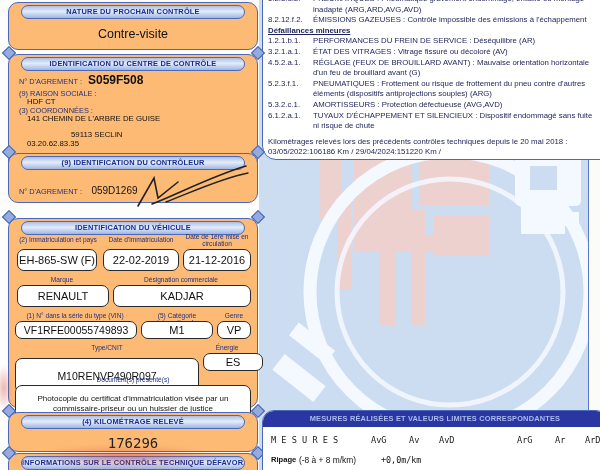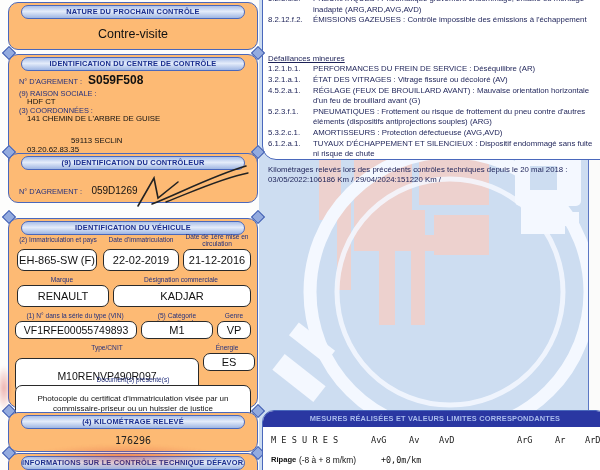--- a/index.html
+++ b/index.html
@@ -10,21 +10,21 @@
   .page-right-edge{position:absolute;left:588px;top:0;width:12px;height:470px;background:#fbfbfa;border-left:1.6px solid #5b77c4;}
   
   .wm{position:absolute;left:259px;top:0;width:330px;height:470px;overflow:hidden;pointer-events:none;}
   
   .defect-box{position:absolute;left:262px;top:-20px;width:346px;height:178px;background:#ffffff;
               border:1.6px solid #4a68bc;border-radius:0 0 0 14px;}
   .defect-list{position:absolute;left:268px;top:-6px;width:330px;font-size:7.8px;line-height:10.6px;color:#1c2157;}
   .d-row{display:flex;}
   .d-code{flex:0 0 45px;}
   .d-text{flex:1;}
-  .minor-title{font-weight:normal;text-decoration:underline;margin-top:28px;}
+  .minor-title{font-weight:bold;text-decoration:underline;}
   .km-note{margin-top:5px;}
   
   .lbox{position:absolute;left:8px;width:250px;background:#fdba74;border:1.6px solid #4a68bc;border-radius:10px;box-sizing:border-box;}
   .lbox-head{margin:2px 12px 0 12px;height:12px;border:1px solid #4a68bc;border-radius:7px;
              background:linear-gradient(180deg,#aabfe8,#e4ecfa 45%,#9fb6e3);
              font-size:7.4px;font-weight:bold;color:#1b2f8f;text-align:center;line-height:12px;
              letter-spacing:.2px;white-space:nowrap;overflow:hidden;}
   .small-lab{font-size:7.4px;color:#23307e;}
   .val-lg{font-size:12px;color:#111;}
   .diamond{position:absolute;width:8px;height:8px;background:#93abdf;border:1px solid #3f5cb0;transform:rotate(45deg);}
@@ -136,21 +136,21 @@
     <div class="lbox-head">IDENTIFICATION DU CENTRE DE CONTRÔLE</div>
     <div class="centre-body">
       <div style="margin-bottom:3px;">
         <span class="small-lab">N° D'AGREMENT :</span>
         <span class="val-lg" style="font-weight:bold;margin-left:4px;">S059F508</span>
       </div>
       <div class="small-lab">(9) RAISON SOCIALE :</div>
       <div class="indent">HDF CT</div>
       <div class="small-lab">(3) COORDONNÉES :</div>
       <div class="indent">141 CHEMIN DE L'ARBRE DE GUISE</div>
-      <div class="indent" style="margin-top:13px;padding-left:44px;">59113 SECLIN</div>
+      <div class="indent" style="margin-top:7px;padding-left:44px;">59113 SECLIN</div>
       <div class="indent">03.20.62.83.35</div>
     </div>
   </div>
 
   <div class="lbox" style="top:153px;height:50px;">
     <div class="lbox-head">(9) IDENTIFICATION DU CONTRÔLEUR</div>
     <div style="padding:10px 10px 0 10px;">
       <div>
         <span class="small-lab">N° D'AGREMENT :</span>
         <span style="font-size:10px;margin-left:5px;">059D1269</span>
@@ -182,29 +182,29 @@
     <div class="vlab" style="left:2px;top:93px;width:128px;">(1) N° dans la série du type (VIN)</div>
     <div class="vlab" style="left:130px;top:93px;width:76px;">(5) Catégorie internationale</div>
     <div class="vlab" style="left:206px;top:93px;width:38px;">Genre</div>
     <div class="vbox" style="left:6px;top:102px;width:122px;height:18px;font-size:10.5px;">VF1RFE00055749893</div>
     <div class="vbox" style="left:132px;top:102px;width:72px;height:18px;">M1</div>
     <div class="vbox" style="left:208px;top:102px;width:34px;height:18px;">VP</div>
 
     <div class="vlab" style="left:6px;top:125px;width:184px;">Type/CNIT</div>
     <div class="vlab" style="left:194px;top:125px;width:48px;">Énergie</div>
     <div class="vbox" style="left:6px;top:139px;width:184px;height:35px;font-size:10.5px;">M10RENVP490R097</div>
-    <div class="vbox" style="left:194px;top:134px;width:52px;height:18px;">ES</div>
+    <div class="vbox" style="left:194px;top:134px;width:60px;height:18px;">ES</div>
 
     <div class="vlab" style="left:6px;top:157px;width:236px;">Document(s) présenté(s)</div>
     <div class="vbox" style="left:6px;top:166px;width:236px;height:38px;font-size:8px;text-align:center;padding:0 3px;line-height:10px;">Photocopie du certificat d'immatriculation visée par un commissaire-priseur ou un huissier de justice</div>
   </div>
 
   <div class="lbox" style="top:412px;height:40px;">
     <div class="lbox-head">(4) KILOMÉTRAGE RELEVÉ</div>
-    <div class="mono" style="text-align:center;margin-top:6px;font-size:10px;color:#222;">176296</div>
+    <div class="mono" style="text-align:center;margin-top:6px;font-size:14px;color:#222;">176296</div>
   </div>
 
   <div class="lbox" style="top:453px;height:17px;border-bottom:none;border-radius:10px 10px 0 0;">
     <div class="lbox-head">INFORMATIONS SUR LE CONTRÔLE TECHNIQUE DÉFAVORABLE</div>
   </div>
 
   <div class="diamond" style="left:4px;top:48px;"></div>
   <div class="diamond" style="left:253px;top:48px;"></div>
   <div class="diamond" style="left:4px;top:147px;"></div>
   <div class="diamond" style="left:253px;top:147px;"></div>

